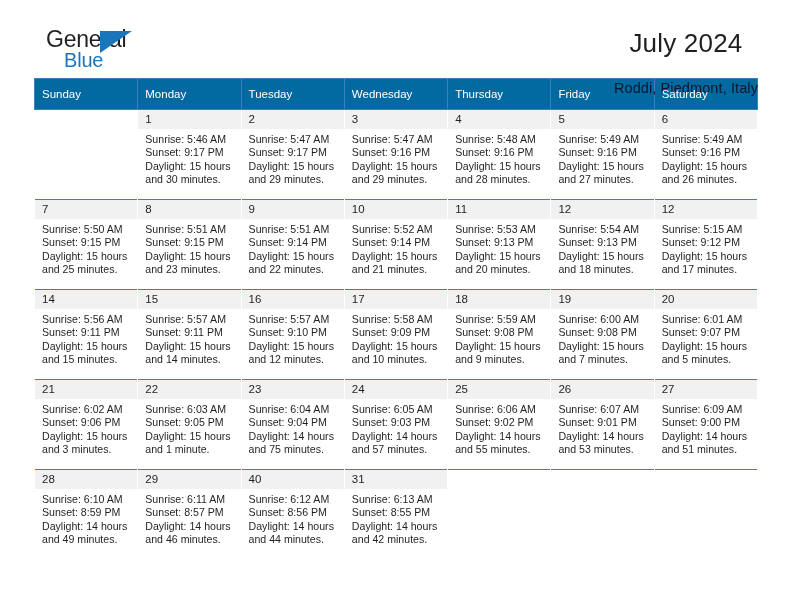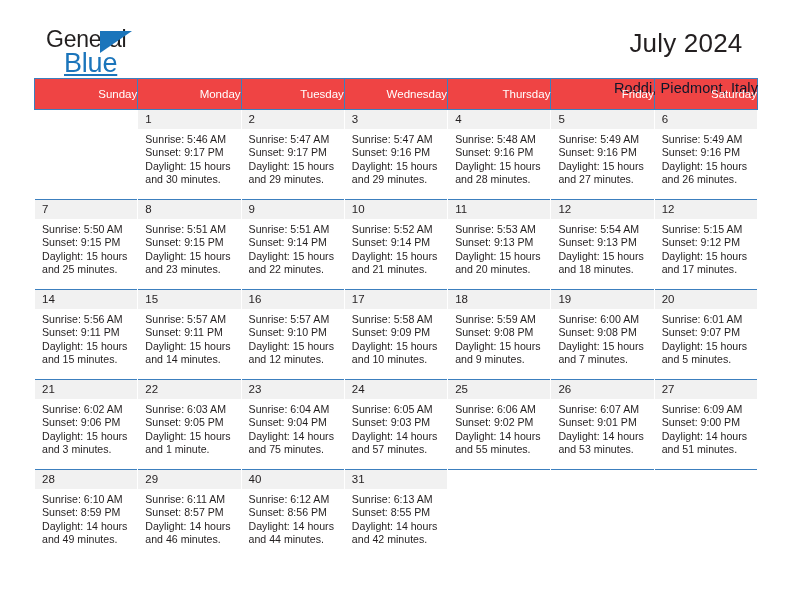--- a/index.html
+++ b/index.html
@@ -52,25 +52,24 @@
     top: 3px;
     width: 0;
     height: 0;
     border-left: 32px solid #1b75bb;
     border-bottom: 22px solid transparent;
   }
   .logo-blue {
     position: absolute;
     left: 30px;
     top: 22px;
-    font-size: 27px;
+    font-size: 20px;
     letter-spacing: -0.2px;
     color: #1b75bb;
     line-height: 1;
-    text-decoration: underline;
   }
   .title-block {
     text-align: center;
     padding-top: 1px;
   }
   .cal-title {
     font-size: 26px;
     color: #231f20;
     line-height: 1.1;
     font-weight: normal;
@@ -84,25 +83,25 @@
   }
 
   
   .calendar {
     width: 100%;
     border-collapse: collapse;
     table-layout: fixed;
     margin-top: 6px;
   }
   .calendar th {
-    background: #ef4444;
+    background: #0369a1;
     color: #ffffff;
     font-weight: normal;
     font-size: 11.5px;
-    text-align: right;
+    text-align: left;
     padding: 5px 0 5px 7px;
     height: 20px;
     border: 1px solid #3c7fbe;
   }
   .week-row td {
     vertical-align: top;
     padding: 0;
     border-left: 1px solid #ffffff;
     border-right: 1px solid #ffffff;
     border-top: 1px solid #3c7fbe;

